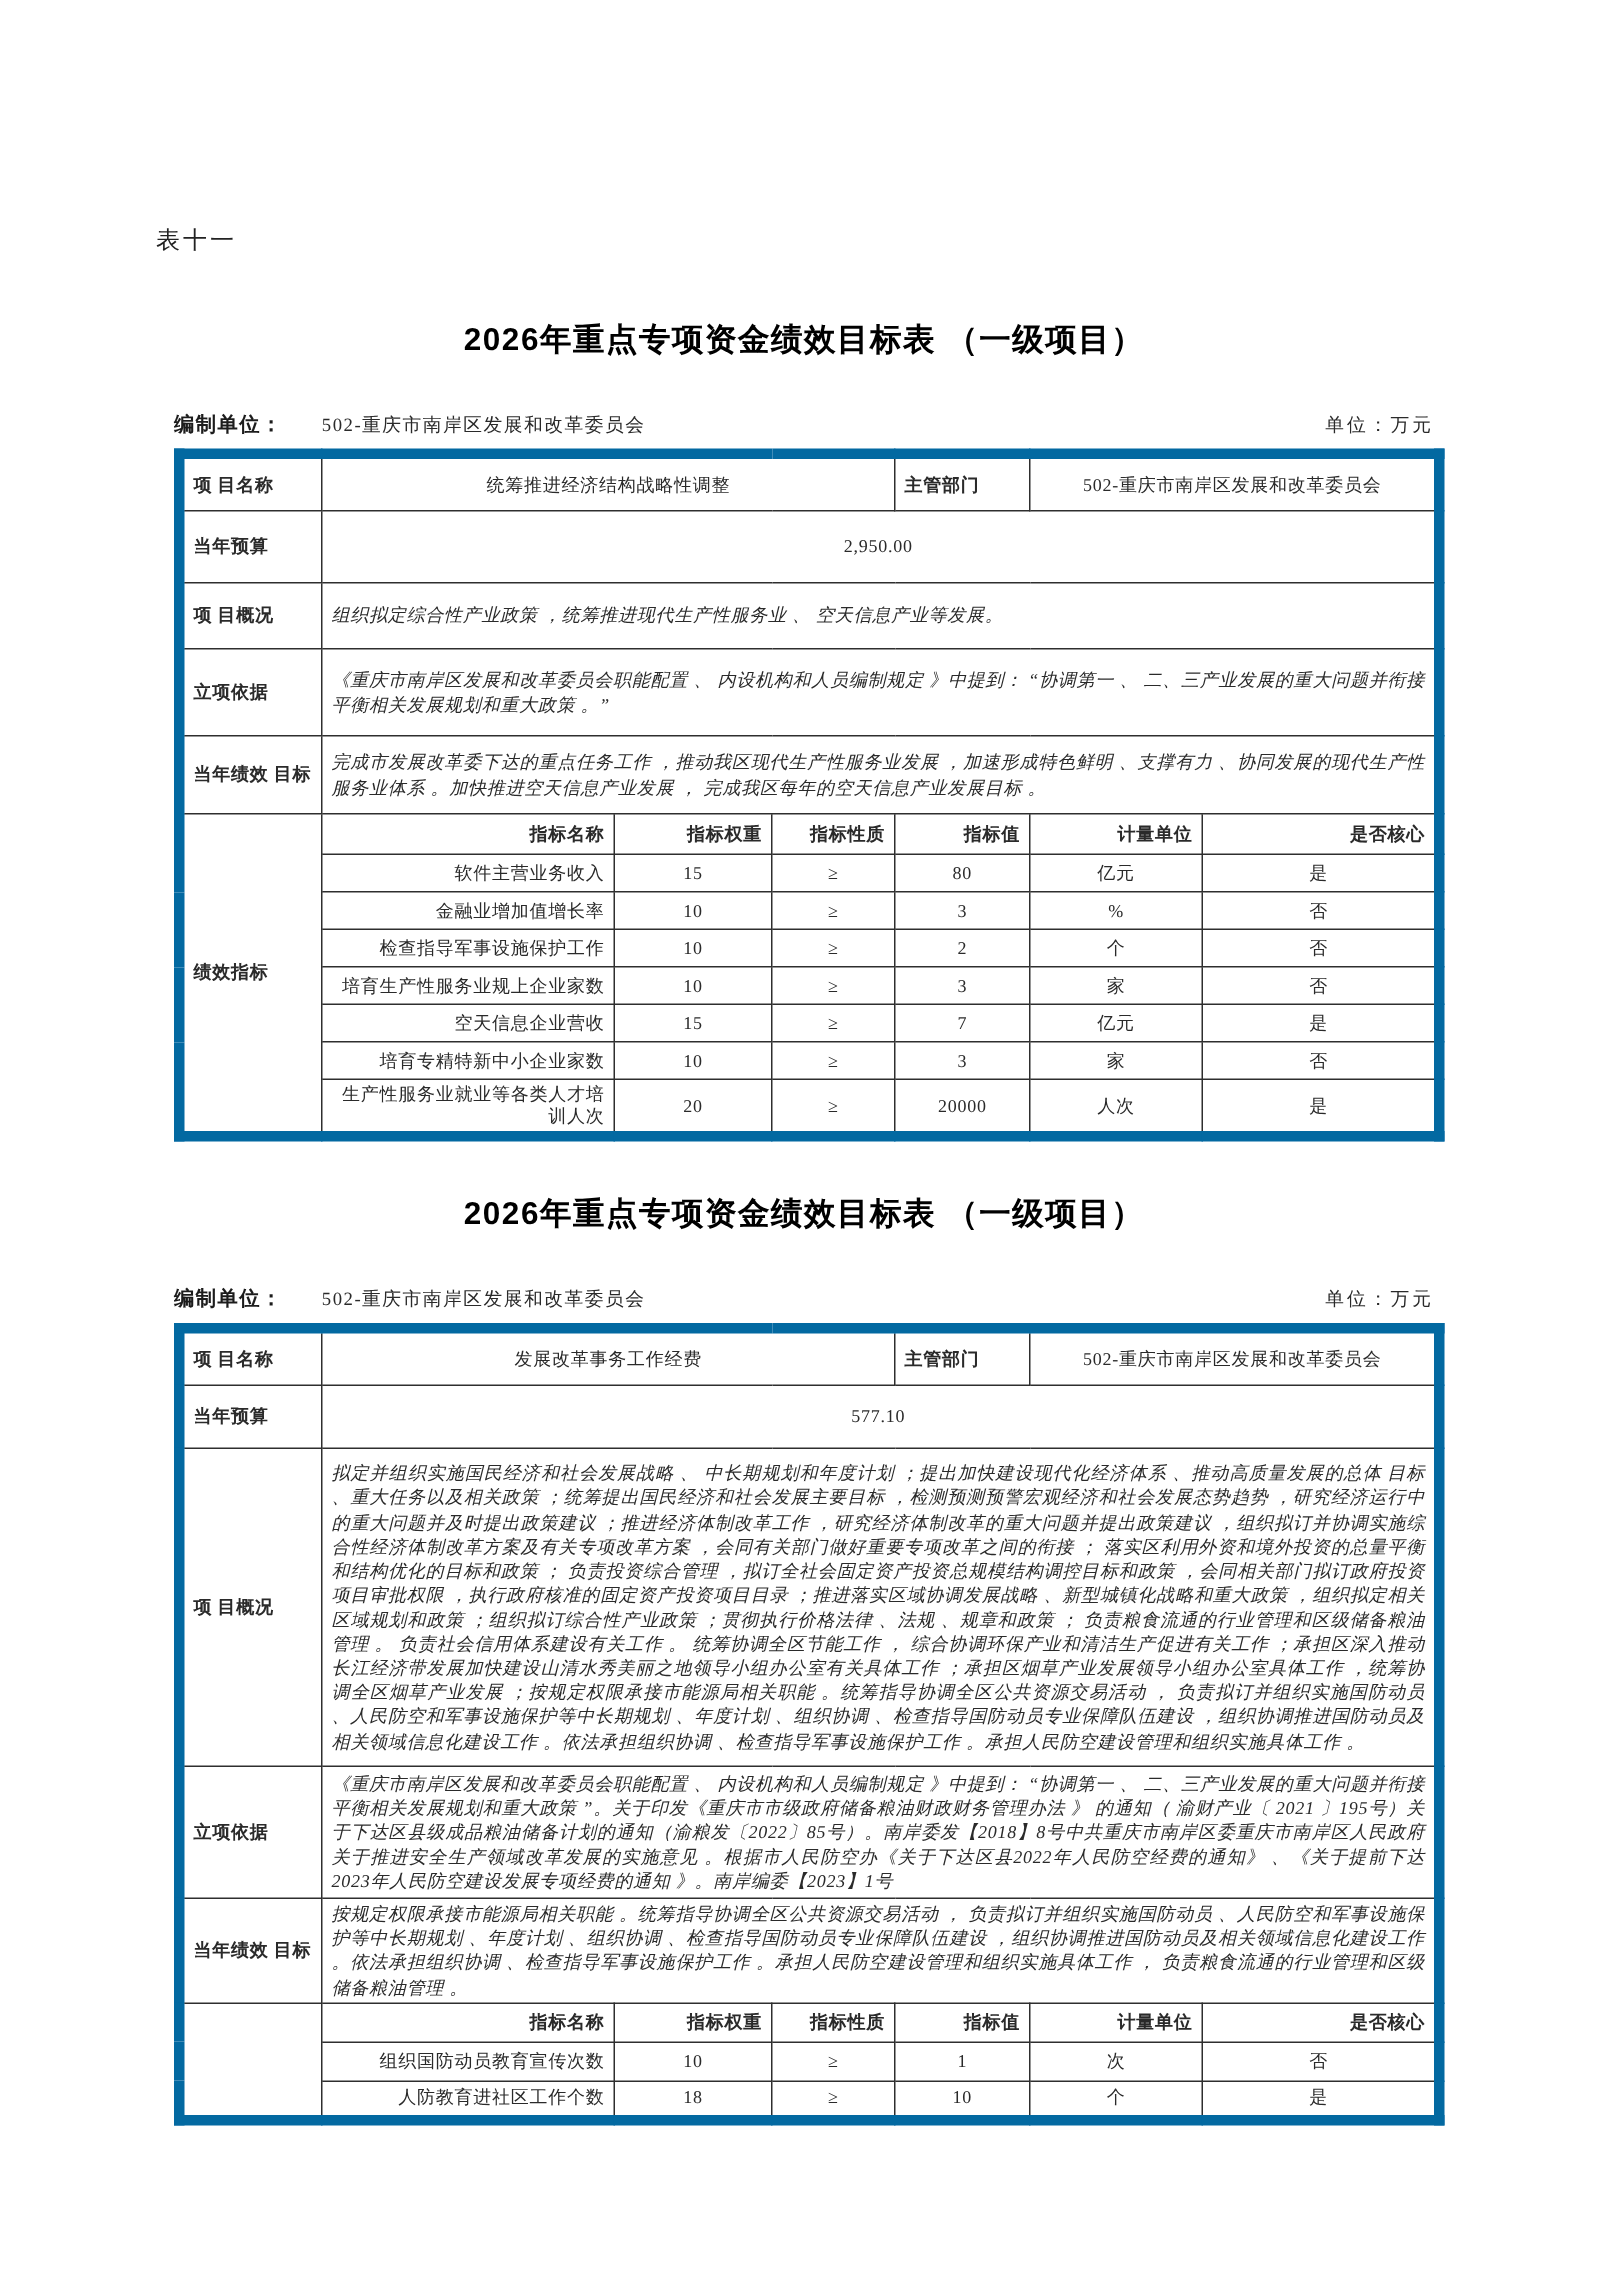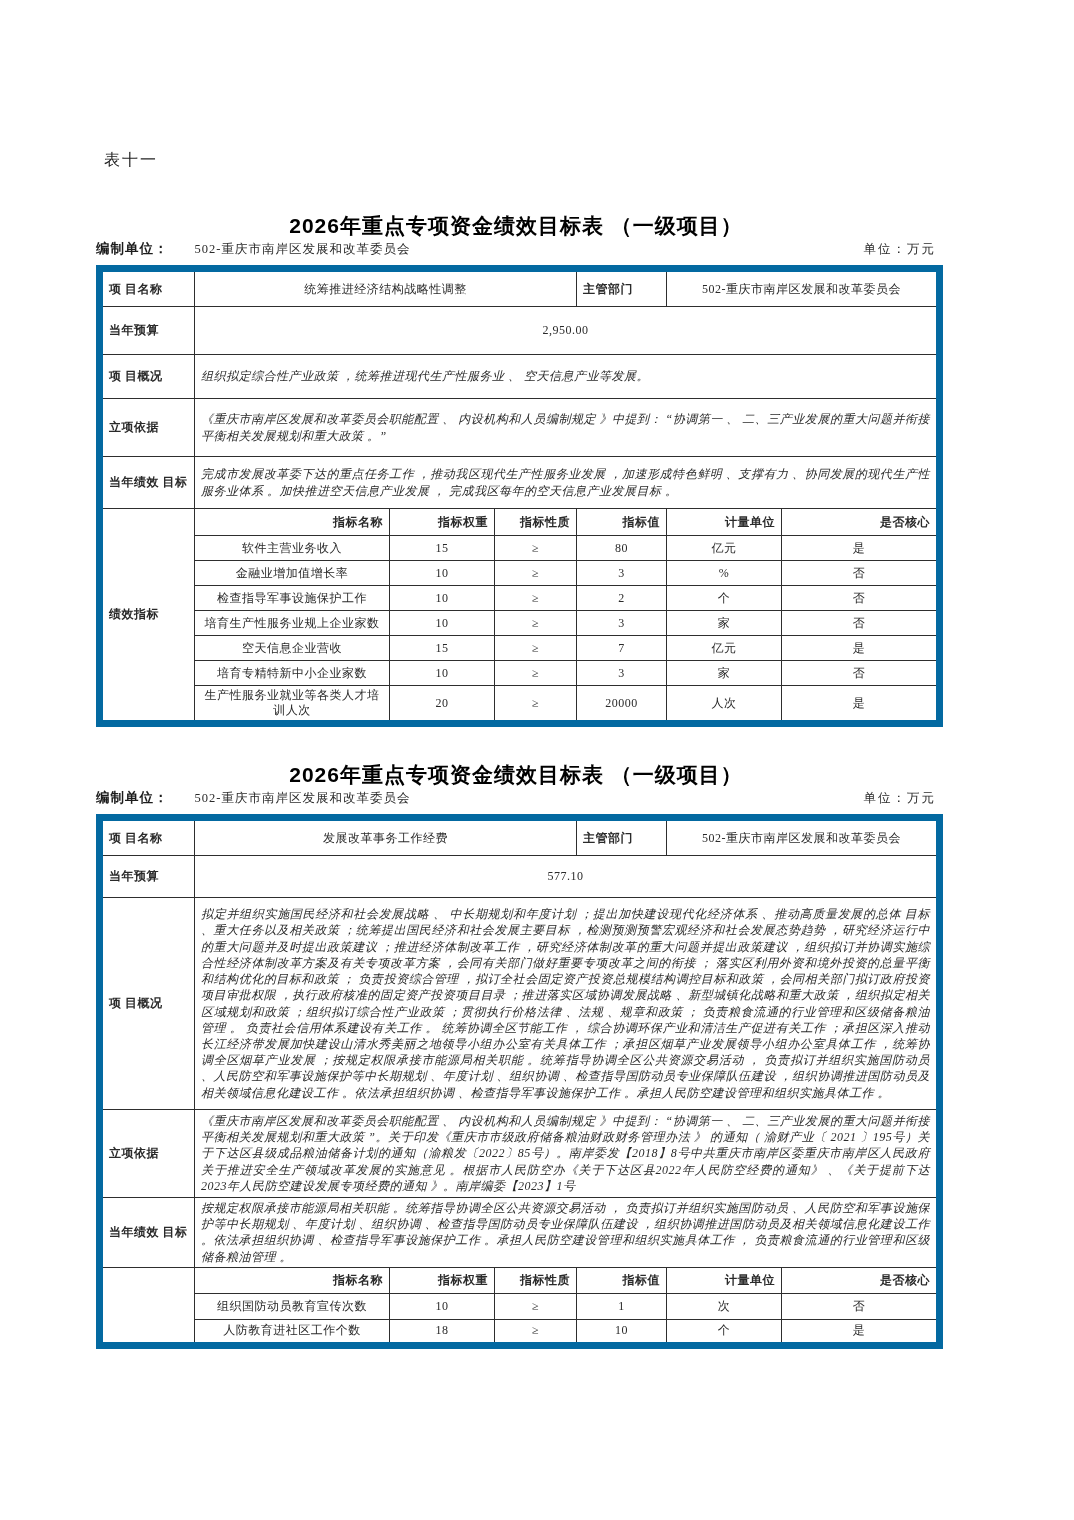--- a/index.html
+++ b/index.html
@@ -10,33 +10,33 @@
     color: #1c1c1c;
     font-family: "Liberation Serif", "DejaVu Serif", serif;
   }
   .page { position: relative; width: 1060px; height: 1520px; overflow: hidden; padding-left: 12px; }
 
   .corner-label {
     position: absolute; left: 104px; top: 150px;
     font-size: 16px; letter-spacing: 2px; color: #222;
   }
 
-  .content { position: absolute; left: 96px; top: 0; width: 840px; }
+  .content { position: absolute; left: 116px; top: 0; width: 840px; }
 
   .report-title {
     margin: 0; text-align: center; color: #000;
     font-family: "Liberation Sans", "DejaVu Sans", sans-serif;
     font-weight: bold; font-size: 21px; letter-spacing: 1px;
   }
   .title-1 { padding-top: 212px; }
   .title-2 { padding-top: 34px; }
 
   .meta-row {
     display: flex; align-items: baseline;
-    margin-bottom: 7px;
+    margin-top: 34px; margin-bottom: 7px;
     font-size: 12.5px;
     text-align: center;
   }
   .meta-label { font-weight: bold; font-size: 13.5px; letter-spacing: 1px; }
   .meta-value { margin-left: 26px; letter-spacing: 1px; color: #2a2a2a; }
   .meta-unit { margin-left: auto; letter-spacing: 2px; color: #2a2a2a; }
 
   table.form {
     width: 840px; table-layout: fixed;
     border-collapse: collapse;
@@ -57,21 +57,21 @@
   td.ctr { text-align: center; margin-top: 36px; }
   td.para {
     text-align: left; line-height: 16.2px; padding: 3px 9px;
     text-align: justify;
     font-style: italic;
   }
   td.hd {
     font-weight: bold; font-size: 13px; color: #111;
     text-align: right; letter-spacing: 1px;
   }
-  td.iname { text-align: center; padding-left: 9px; line-height: 15px; }
+  td.iname { text-align: right; padding-left: 9px; line-height: 15px; }
 </style>
 </head>
 <body>
 
 <div class="page">
   <div class="corner-label">表十一</div>
 
   <div class="content">
 
     <h1 class="report-title title-1">2026年重点专项资金绩效目标表 （一级项目）</h1>

